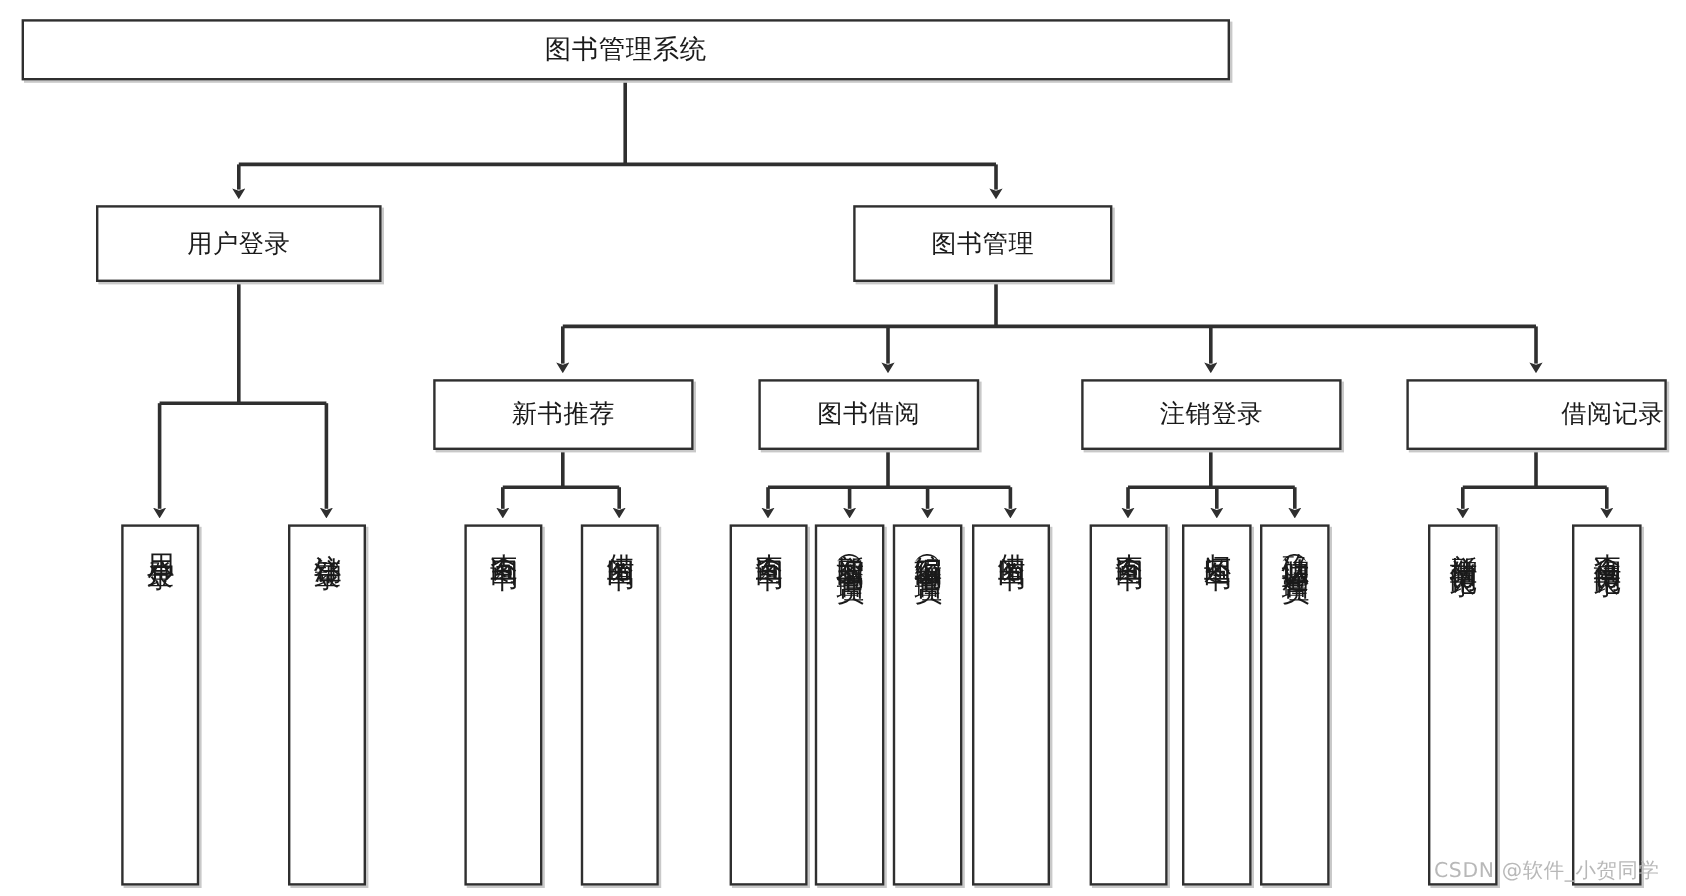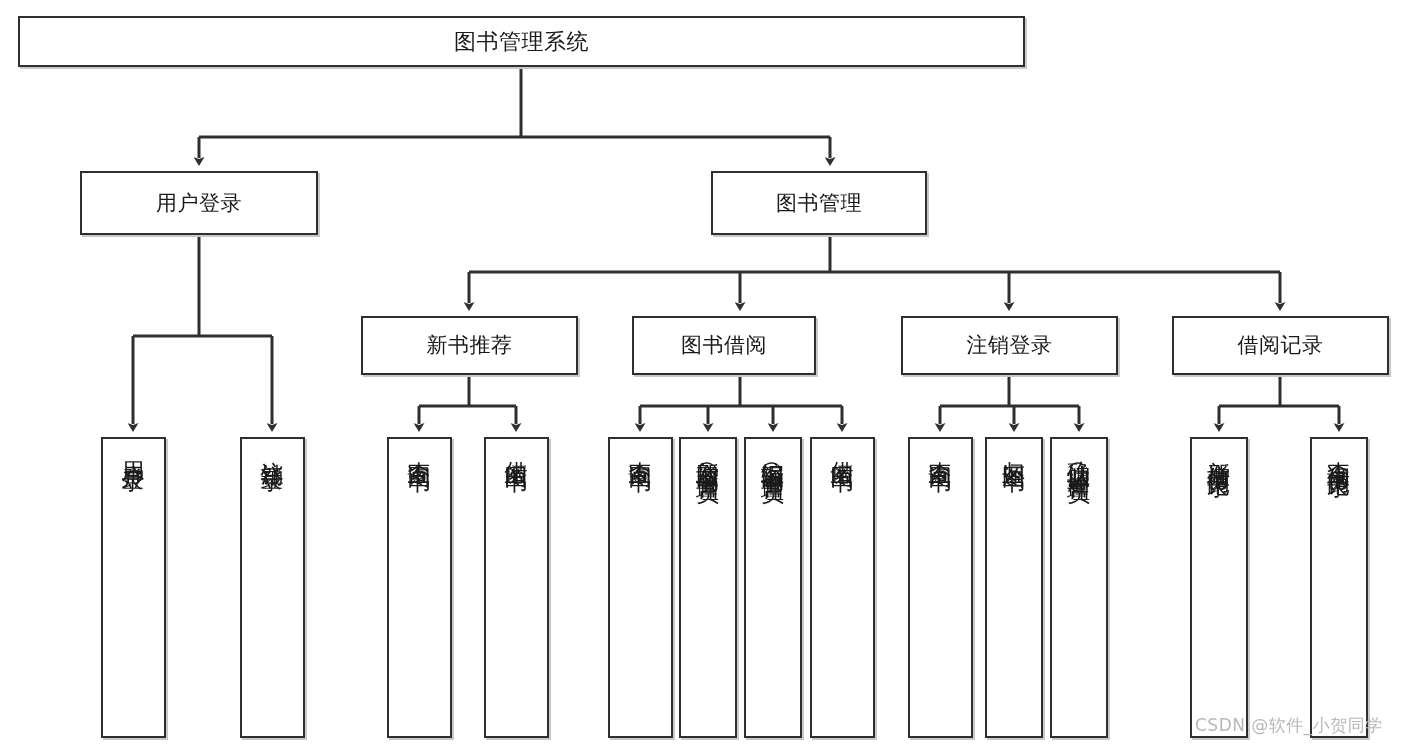--- a/index.html
+++ b/index.html
@@ -143,21 +143,21 @@
 
   <div class="node horiz" style="left:361px;top:316px;width:217px;height:59px;">
     <span class="label">新书推荐</span>
   </div>
   <div class="node horiz" style="left:632px;top:316px;width:184px;height:59px;">
     <span class="label">图书借阅</span>
   </div>
   <div class="node horiz" style="left:901px;top:316px;width:217px;height:59px;">
     <span class="label">注销登录</span>
   </div>
-  <div class="node horiz" style="left:1172px;top:316px;width:217px;height:59px;">
+  <div class="node horiz" style="left:1172px;top:316px;width:217px;height:59px;justify-content:flex-end;">
     <span class="label">借阅记录</span>
   </div>
 
   <div class="node vert" style="left:101px;top:437px;width:65px;height:301px;">
     <span class="label">用户登录</span>
   </div>
   <div class="node vert" style="left:240px;top:437px;width:65px;height:301px;">
     <span class="label">注销登录</span>
   </div>
   <div class="node vert" style="left:387px;top:437px;width:65px;height:301px;">

